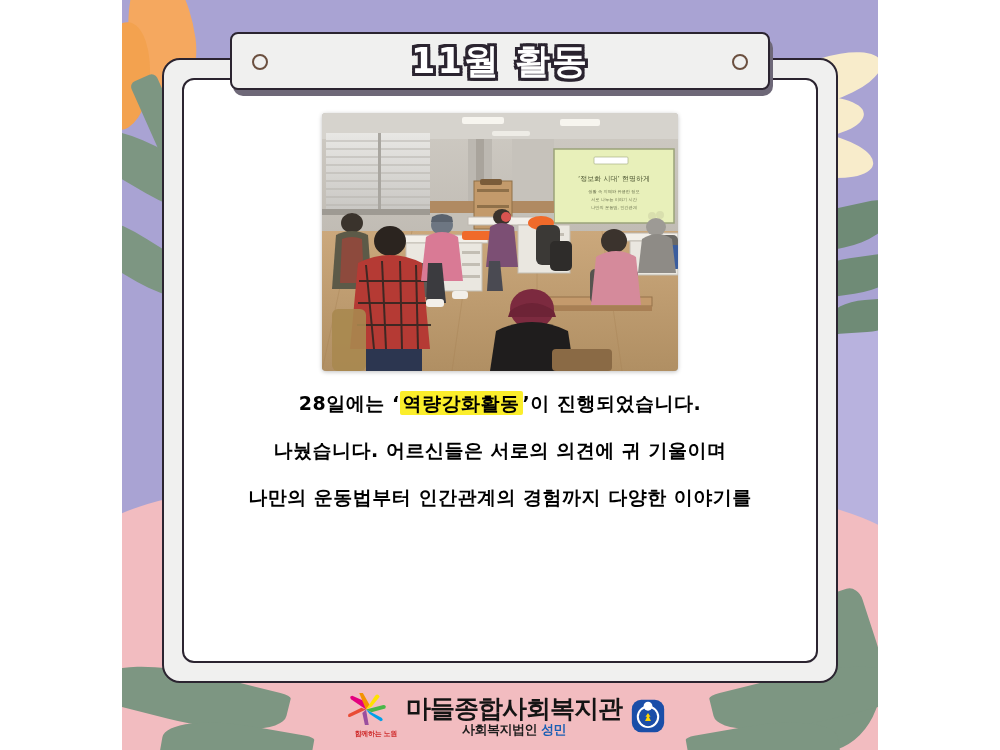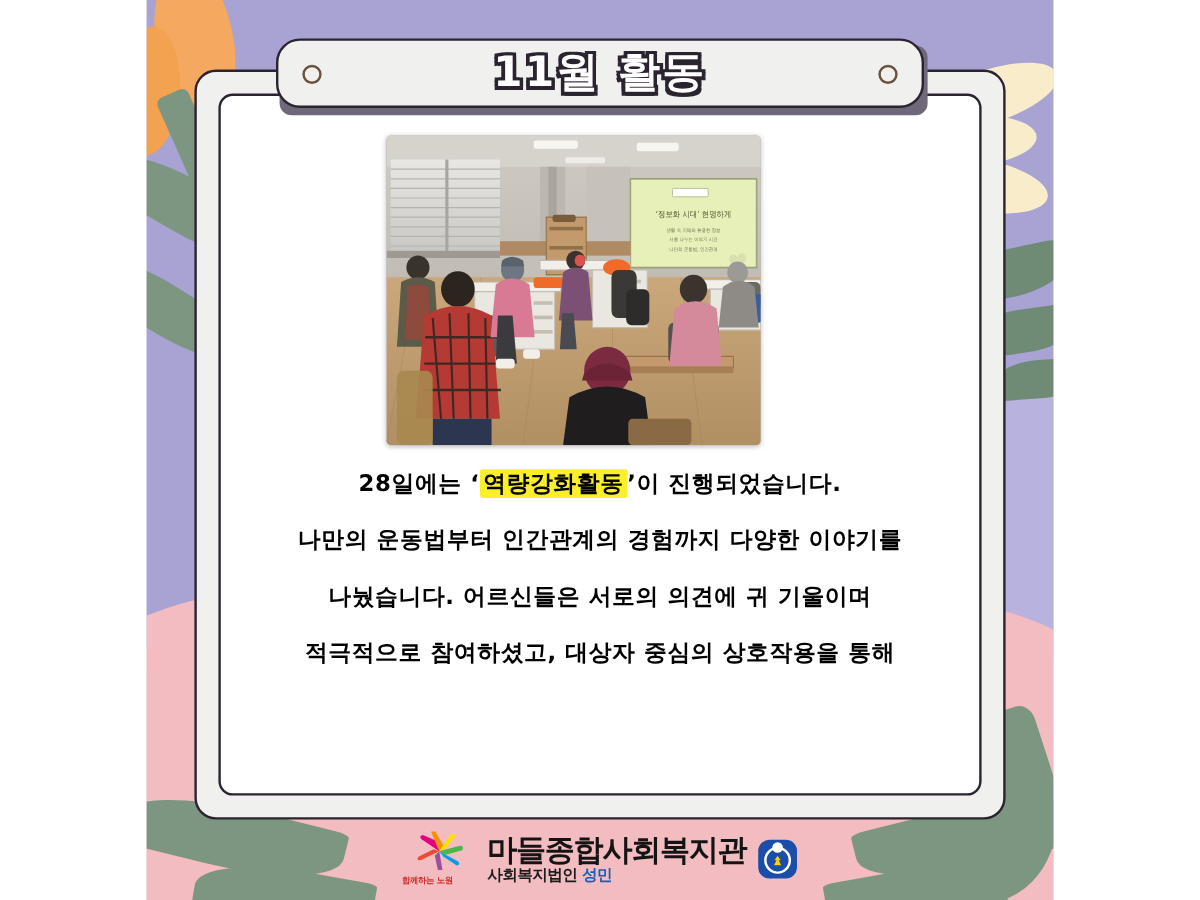--- a/index.html
+++ b/index.html
@@ -90,21 +90,21 @@
     background:#ffffff;border:2px solid #2b2430;border-radius:12px;
   }
 
   
   #banner-shadow{
     position:absolute;left:233px;top:38px;width:540px;height:58px;
     background:#6e6878;border-radius:10px;
   }
   #banner{
     position:absolute;left:230px;top:32px;width:540px;height:58px;
-    background:#f0f0ef;border:2px solid #2b2430;border-radius:20px;
+    background:#f0f0ef;border:2px solid #2b2430;border-radius:8px;
     box-sizing:border-box;display:flex;align-items:center;justify-content:center;
   }
   .hole{
     position:absolute;top:50%;margin-top:-7px;width:12px;height:12px;
     border:2px solid #6b4f3f;border-radius:50%;background:transparent;
   }
   .hole.left{left:20px;}
   .hole.right{right:20px;}
   #banner-title{
     font-size:35px;font-weight:bold;letter-spacing:2px;color:#ffffff;
@@ -113,21 +113,21 @@
     position:relative;line-height:1;
     text-shadow:
       -3px -3px 0 #2b2430, 3px -3px 0 #2b2430,
       -3px  3px 0 #2b2430, 3px  3px 0 #2b2430,
       -3px  0   0 #2b2430, 3px  0   0 #2b2430,
        0   -3px 0 #2b2430, 0    3px 0 #2b2430;
   }
 
   
   #photo{
-    position:absolute;left:322px;top:113px;width:312px;height:258px;
+    position:absolute;left:322px;top:113px;width:356px;height:258px;
     border-radius:4px;overflow:hidden;background:#b9b7b4;
     box-shadow:0 1px 4px rgba(0,0,0,.25);
   }
   #photo svg{display:block;width:100%;height:100%;}
 
   
   #body-text{
     position:absolute;left:180px;top:380px;width:640px;
     text-align:center;color:#000000;
     font-family:"DejaVu Sans","Liberation Sans",sans-serif;
@@ -138,25 +138,25 @@
   .hl{background:#fbee2b;padding:1px 3px;border-radius:2px;}
 
   
   #footer{
     position:absolute;left:0;right:0;top:688px;height:56px;
     display:flex;align-items:center;justify-content:center;gap:9px;
   }
   #logo-nowon{position:relative;width:62px;height:46px;}
   #logo-nowon .star{position:absolute;left:8px;top:0;width:46px;height:32px;}
   #logo-nowon .cap{
-    position:absolute;left:0;bottom:0;width:62px;text-align:left;
+    position:absolute;left:0;bottom:0;width:62px;text-align:right;
     font-size:7px;font-weight:bold;color:#cf2b2b;
     font-family:"DejaVu Sans","Liberation Sans",sans-serif;letter-spacing:-.3px;
   }
-  #footer-texts{display:flex;flex-direction:column;line-height:1.05;}
+  #footer-texts{display:flex;flex-direction:column;align-items:center;line-height:1.05;}
   #footer-main{
     font-size:25px;font-weight:bold;color:#141414;letter-spacing:-1px;
     font-family:"DejaVu Sans","Liberation Sans",sans-serif;
   }
   #footer-sub{
     margin-top:1px;font-size:13px;font-weight:bold;color:#1c1c1c;letter-spacing:-.5px;
     font-family:"DejaVu Sans","Liberation Sans",sans-serif;
   }
   #footer-sub .accent{color:#1a5fb4;}
   #logo-seongmin{width:34px;height:34px;}
@@ -393,20 +393,19 @@
         <path d="M174 218 q36 -18 72 0 l6 40 h-84z" fill="#1f1d1d"></path>
       </g>
 
       <rect x="230" y="236" width="60" height="22" rx="4" fill="#8a6a45"></rect>
       <rect x="10" y="196" width="34" height="62" rx="6" fill="#a8884f" opacity=".9"></rect>
     </svg>
   </div>
 
   <div id="body-text">
     <div class="line"><span>28일에는 ‘</span><span class="hl">역량강화활동</span><span>’이 진행되었습니다.</span></div>
+    <div class="line">나눴습니다. 어르신들은 서로의 의견에 귀 기울이며</div>
     <div class="line">나만의 운동법부터 인간관계의 경험까지 다양한 이야기를</div>
-    <div class="line">나눴습니다. 어르신들은 서로의 의견에 귀 기울이며</div>
-    <div class="line">적극적으로 참여하셨고, 대상자 중심의 상호작용을 통해</div>
   </div>
 
   <div class="margin-cover l"></div>
   <div class="margin-cover r"></div>
 </div>
 
 </body></html>

